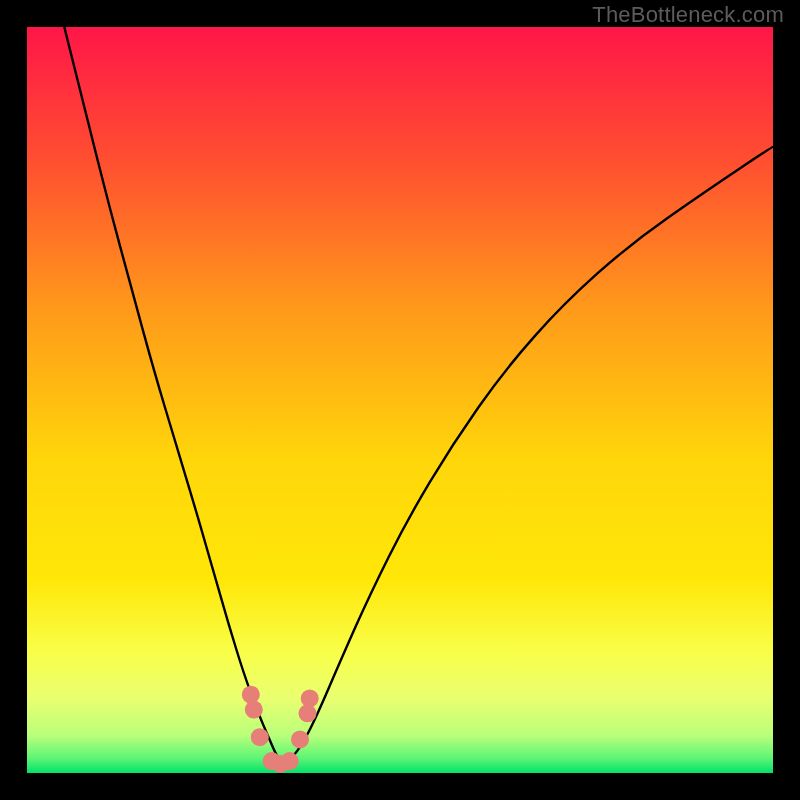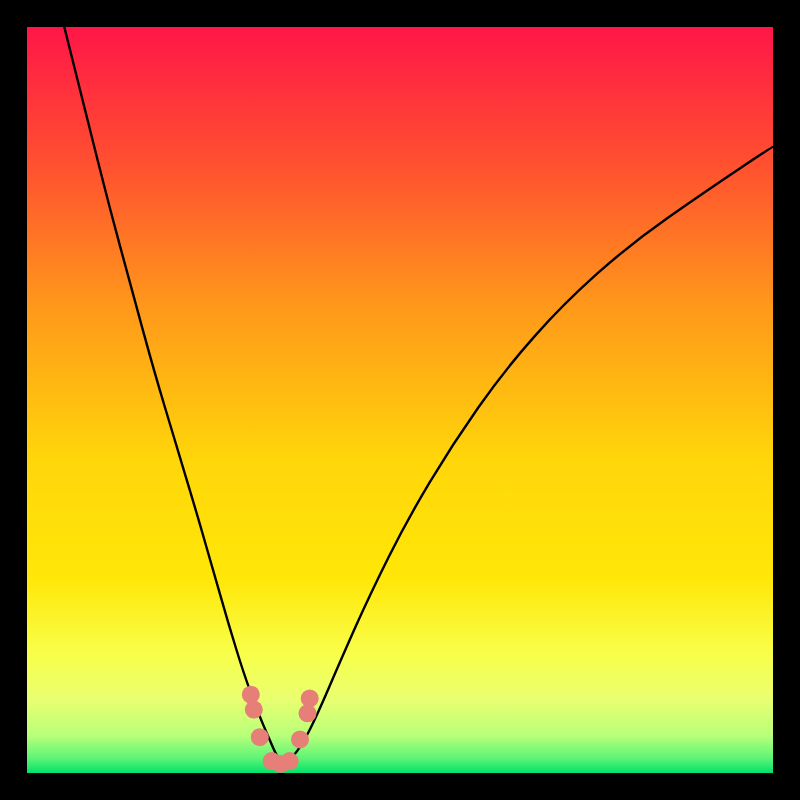--- a/index.html
+++ b/index.html
@@ -68,13 +68,14 @@
           <circle cx="232.8" cy="710.2" r="9" fill="#e77f79"></circle>
           <circle cx="244.7" cy="734.1" r="9" fill="#e77f79"></circle>
           <circle cx="253.6" cy="737.0" r="9" fill="#e77f79"></circle>
           <circle cx="262.6" cy="734.1" r="9" fill="#e77f79"></circle>
           <circle cx="273.0" cy="712.4" r="9" fill="#e77f79"></circle>
           <circle cx="280.5" cy="686.3" r="9" fill="#e77f79"></circle>
           <circle cx="282.7" cy="671.4" r="9" fill="#e77f79"></circle>
         </g>
     </svg>
   </div>
+  <div class="watermark">TheBottleneck.com</div>
 </div>
 
 </body></html>

